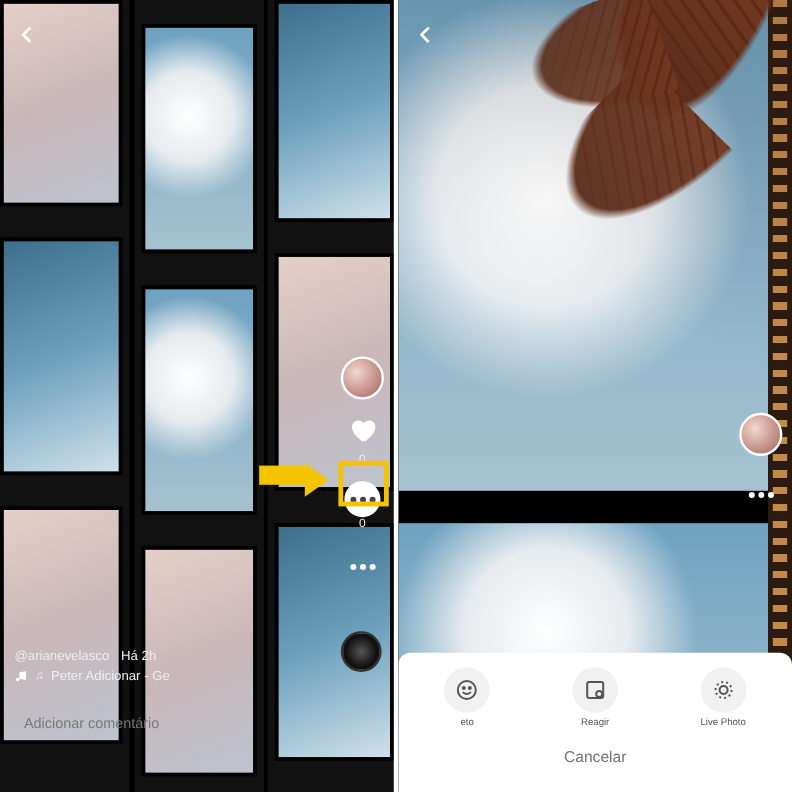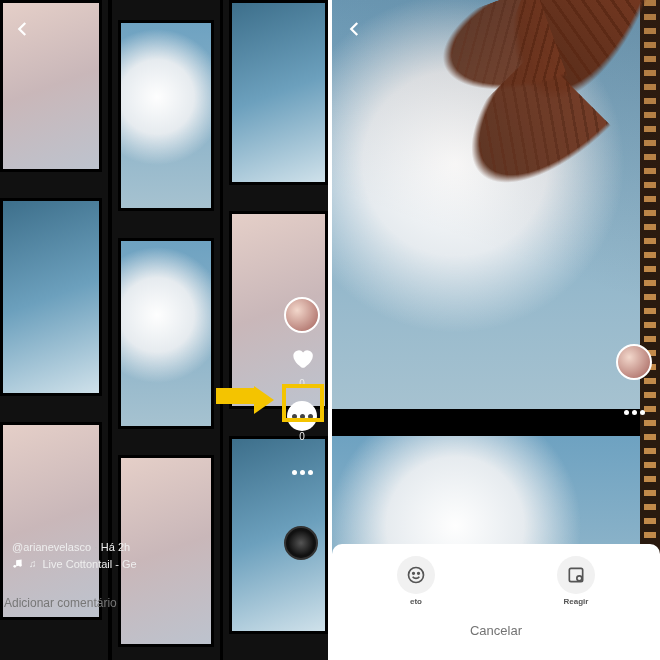--- a/index.html
+++ b/index.html
@@ -33,26 +33,26 @@
   .more-highlight { position: absolute; right: 4px; bottom: 238px; width: 42px; height: 38px; border:4px solid #f4c400; z-index:45; }
   .arrow { position:absolute; right: 54px; bottom: 246px; z-index:46; }
   .arrow-body { width: 40px; height: 16px; background:#f4c400; display:inline-block; }
   .arrow-head { width:0; height:0; border-top:14px solid transparent; border-bottom:14px solid transparent; border-left:20px solid #f4c400; display:inline-block; vertical-align:middle; margin-left:-2px; }
 
   .meta { position:absolute; left:12px; bottom:88px; color:#eee; font-size:11px; line-height:1.5; z-index:30; }
   .badge { display:inline-block; background:#f4c400; color:#000; padding:1px 5px; border-radius:3px; font-weight:bold; margin-right:4px; font-size:10px;}
   .badge svg{vertical-align:-1px}
   .music { display:flex; align-items:center; gap:6px; }
   .disc { position:absolute; right:10px; bottom:100px; width:34px; height:34px; border-radius:50%; background: radial-gradient(circle,#555 0%,#111 60%); border:2px solid #333; z-index:30;}
-  .comment { position:absolute; left:4px; bottom:50px; color:#777; font-size:12px; z-index:30;text-align:center;}
+  .comment { position:absolute; left:20px; bottom:50px; color:#777; font-size:12px; z-index:30;text-align:center;}
 
   
   .sheet { position:absolute; bottom:0; left:0; right:0; background:#fff; border-top-left-radius:10px; border-top-right-radius:10px; z-index:60; padding:12px 4px 22px; }
   .sheet-row { display:flex; justify-content:space-around; align-items:flex-start; }
-  .sheet-item { display:flex; flex-direction:column; align-items:center; gap:4px; width:48px;font-weight:bold; }
+  .sheet-item { display:flex; flex-direction:column; align-items:center; gap:4px; width:48px; }
   .sheet-icon { width:38px; height:38px; border-radius:50%; background:#f1f1f1; display:flex; align-items:center; justify-content:center; color:#444; }
   .sheet-label { font-size:8px; color:#555; text-align:center; line-height:1.1; }
   .cancel { text-align:center; color:#737373; font-size:13px; margin-top:16px; }
   .excl-box { border:3px solid #f4c400; padding:4px 2px; border-radius:2px; }
 
   
   .palm { position:absolute; inset:0; background: linear-gradient(200deg, rgba(60,30,20,0.15), transparent 40%); }
   .leaf { position:absolute; width:180px; height:260px; background:
      repeating-linear-gradient(35deg, rgba(90,40,20,0.85) 0 3px, transparent 3px 12px),
      linear-gradient(200deg, #7a3a22, #3b2214);
@@ -141,21 +141,21 @@
         <span style="color:#bbb"> · </span>
         <span>Há 2h</span>
       </div>
       <div class="music">
         <svg width="11" height="11" viewBox="0 0 24 24" fill="#fff">
             <path d="M9 18V5l12-2v13"></path>
             <circle cx="6" cy="18" r="3"></circle>
             <circle cx="18" cy="16" r="3"></circle>
           </svg>
         <span style="font-size:10px">♫</span>
-        <span>Live Cottontail - Ge</span>
+        <span>Peter Adicionar - Ge</span>
       </div>
     </div>
 
     <div class="comment">Adicionar comentário</div>
   </div>
 
   <div class="screen right">
     <div class="bg">
       <div class="frame cloud" style="top:0;left:0;right:20px;height:62%"></div>
       <div class="frame cloud" style="top:66%;left:0;right:20px;height:34%"></div>
@@ -204,20 +204,29 @@
             <svg width="20" height="20" viewBox="0 0 24 24" fill="none" stroke="#555" stroke-width="2">
                 <rect x="4" y="4" width="16" height="16" rx="2"></rect>
                 <circle cx="16" cy="16" r="3"></circle>
               </svg>
           </div>
           <div class="sheet-label">Reagir</div>
         </div>
 
 
 
+        <div class="sheet-item">
+          <div class="sheet-icon">
+            <svg width="20" height="20" viewBox="0 0 24 24" fill="none" stroke="#555" stroke-width="2">
+                <circle cx="12" cy="12" r="4"></circle>
+                <circle cx="12" cy="12" r="8" stroke-dasharray="2 3"></circle>
+              </svg>
+          </div>
+          <div class="sheet-label">Live Photo</div>
+        </div>
 
 
       </div>
       <div class="cancel">Cancelar</div>
     </div>
   </div>
 
 </div>
 
 </body></html>

